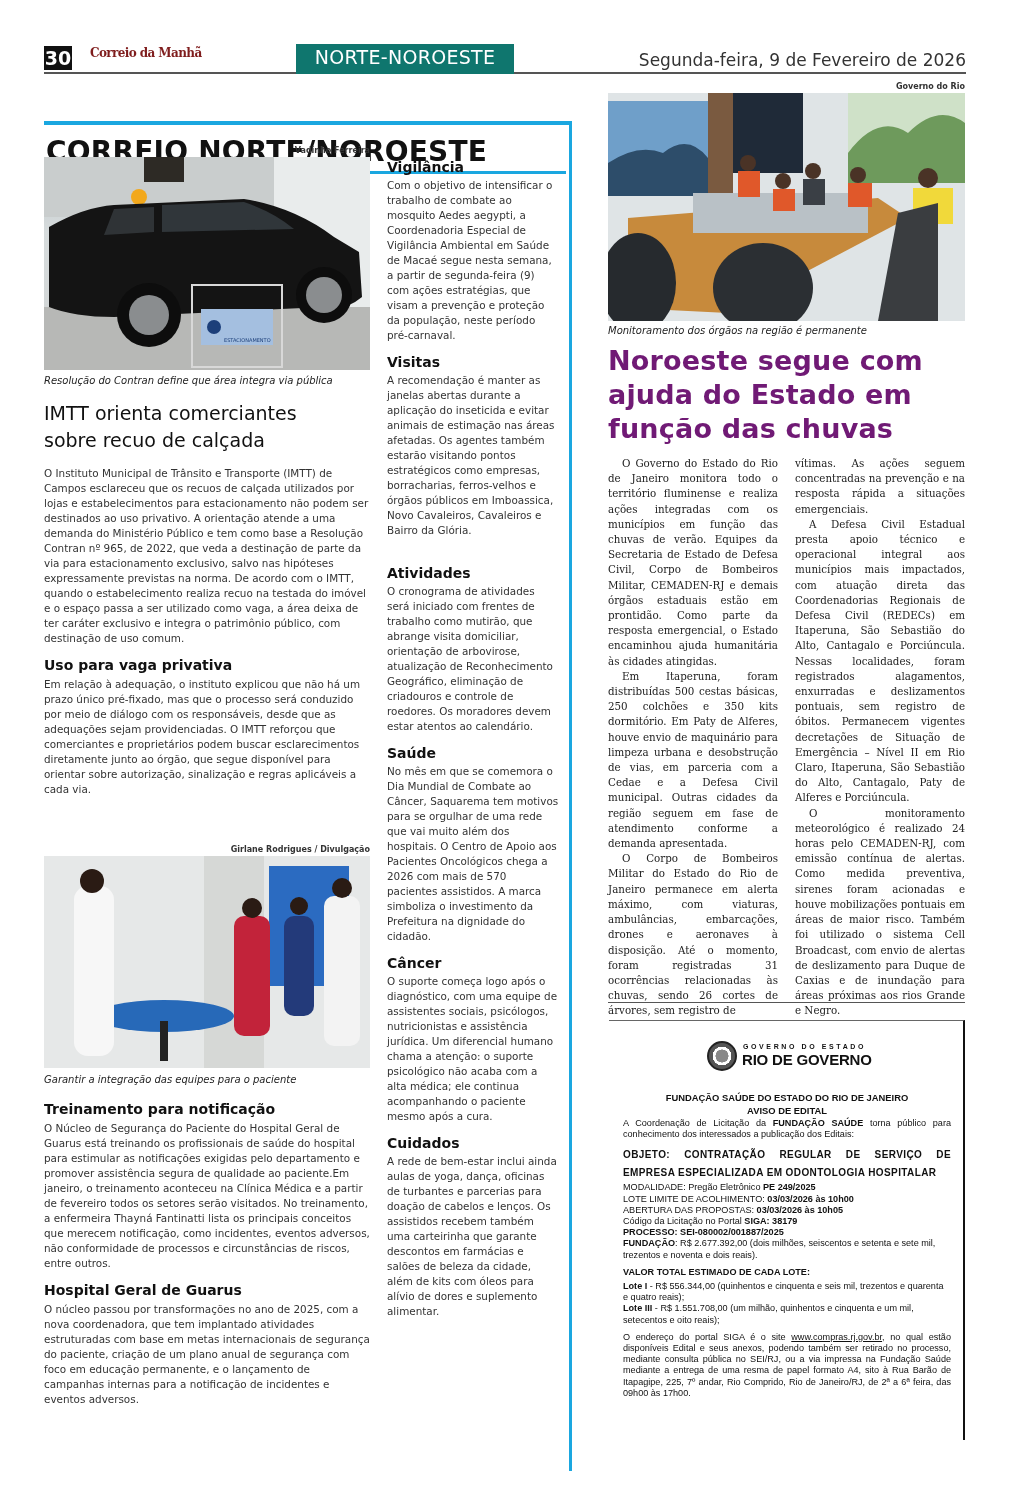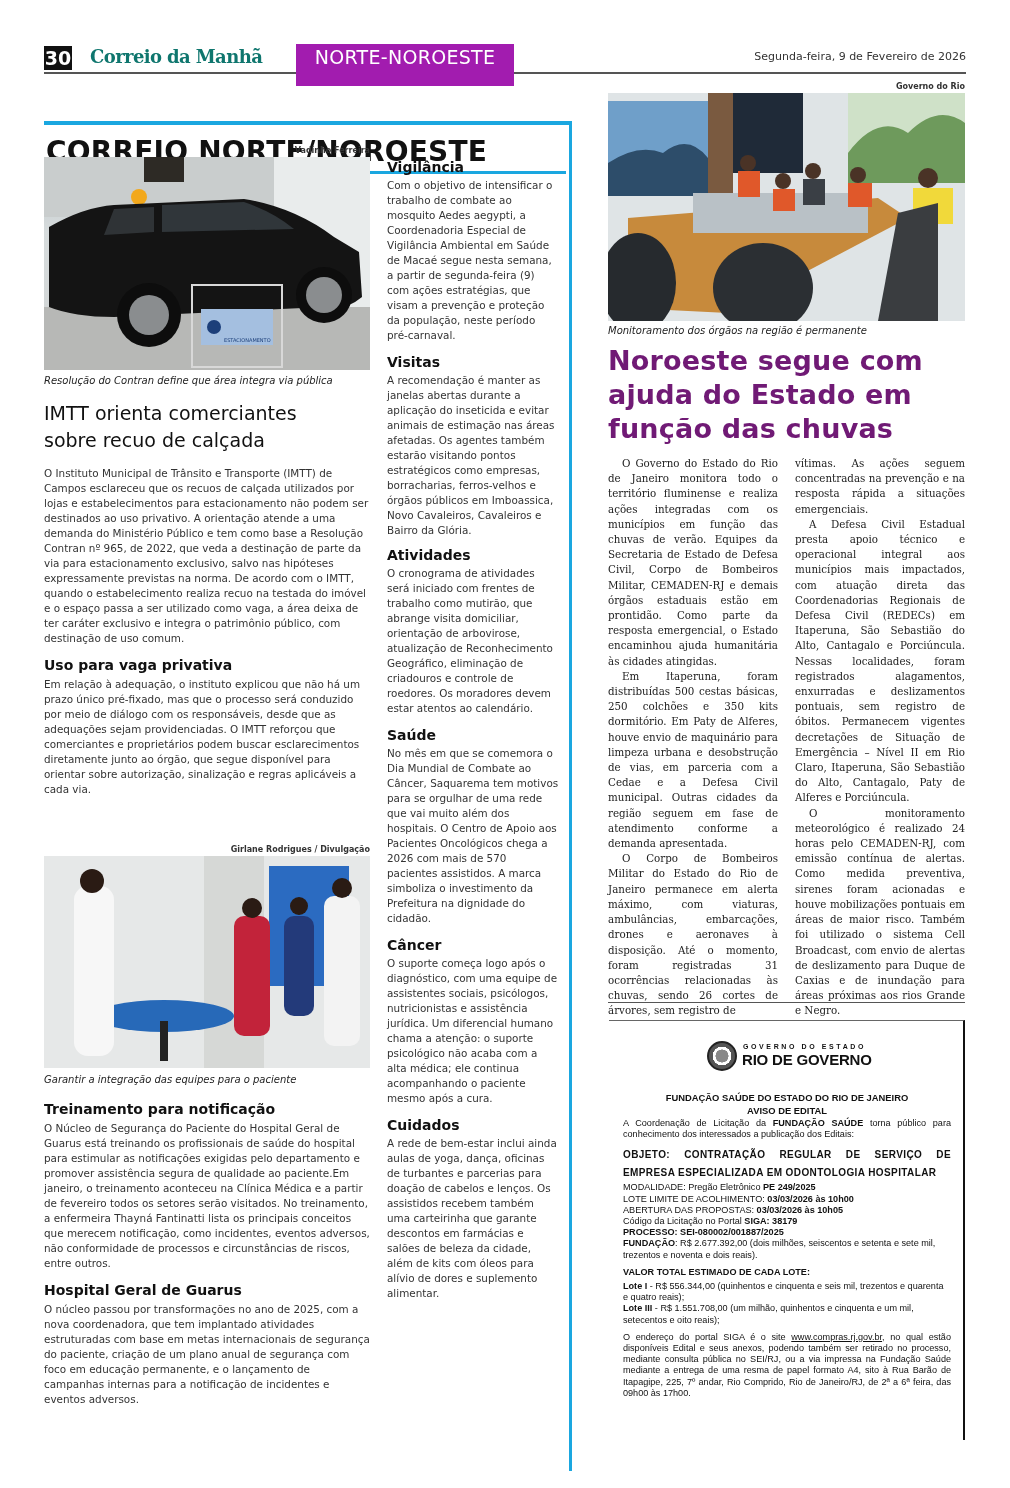--- a/index.html
+++ b/index.html
@@ -2,23 +2,23 @@
 <html><head>
 <meta charset="utf-8">
 <style>
   * { box-sizing: border-box; margin: 0; padding: 0; }
   html, body { width: 1010px; height: 1488px; background: #ffffff; overflow: hidden; }
   body { position: relative; font-family: "DejaVu Sans", sans-serif; color: #222; }
 
   
   .page-header { position: absolute; left: 44px; top: 44px; width: 922px; height: 30px; border-bottom: 2px solid #555; }
   .page-num { position: absolute; left: 0; top: 2px; width: 28px; height: 24px; background: #111; color: #fff; font-family: "DejaVu Sans", sans-serif; font-size: 19px; font-weight: bold; text-align: center; line-height: 24px; }
-  .masthead { position: absolute; left: 46px; top: 2px; font-family: "DejaVu Serif", serif; font-size: 18px; font-weight: bold; color: #0f766e; letter-spacing: -0.6px; }
-  .section-tag { position: absolute; left: 252px; top: 0; width: 218px; height: 42px; background: #a21caf; color: #fff; font-family: "DejaVu Sans", sans-serif; font-size: 19px; text-align: center; line-height: 27px; letter-spacing: 0.3px; }
-  .page-date { position: absolute; right: 0; top: 6px; font-family: "DejaVu Sans", sans-serif; font-size: 11px; color: #333; }
+  .masthead { position: absolute; left: 46px; top: 2px; font-family: "DejaVu Serif", serif; font-size: 12px; font-weight: bold; color: #7f1d1d; letter-spacing: -0.6px; }
+  .section-tag { position: absolute; left: 252px; top: 0; width: 218px; height: 30px; background: #0f766e; color: #fff; font-family: "DejaVu Sans", sans-serif; font-size: 19px; text-align: center; line-height: 27px; letter-spacing: 0.3px; }
+  .page-date { position: absolute; right: 0; top: 6px; font-family: "DejaVu Sans", sans-serif; font-size: 17px; color: #333; }
 
   
   .correio-box { position: absolute; left: 44px; top: 93px; width: 528px; height: 1350px; border-top: 4px solid #1aa7e0; border-right: 3px solid #1aa7e0; margin-top: 28px; }
   .correio-title { position: absolute; left: 2px; top: 10px; font-family: "DejaVu Sans", sans-serif; font-weight: bold; font-size: 28px; letter-spacing: 0.2px; color: #111; }
   .correio-rule { position: absolute; left: 0; top: 46px; width: 522px; height: 3px; background: #1aa7e0; }
 
   .credit { font-family: "DejaVu Sans", sans-serif; font-size: 8px; font-weight: bold; color: #333; text-align: right; }
   .caption { font-family: "DejaVu Sans", sans-serif; font-style: italic; font-size: 10px; color: #222; font-weight: 500; }
   .photo { position: absolute; overflow: hidden; }
 
@@ -129,21 +129,21 @@
 
 <div class="col-mid" style="top:158px;">
   <div>
     <h3 class="h-mid">Vigilância</h3>
     <p class="sans-body-mid" style="margin-top:2px;">Com o objetivo de intensificar o trabalho de combate ao mosquito Aedes aegypti, a Coordenadoria Especial de Vigilância Ambiental em Saúde de Macaé segue nesta semana, a partir de segunda-feira (9) com ações estratégias, que visam a prevenção e proteção da população, neste período pré-carnaval.</p>
   </div>
   <div style="margin-top:10px;">
     <h3 class="h-mid">Visitas</h3>
     <p class="sans-body-mid" style="margin-top:2px;">A recomendação é manter as janelas abertas durante a aplicação do inseticida e evitar animais de estimação nas áreas afetadas. Os agentes também estarão visitando pontos estratégicos como empresas, borracharias, ferros-velhos e órgãos públicos em Imboassica, Novo Cavaleiros, Cavaleiros e Bairro da Glória.</p>
   </div>
-  <div style="margin-top:8px;">
+  <div style="margin-top:26px;">
     <h3 class="h-mid">Atividades</h3>
     <p class="sans-body-mid" style="margin-top:2px;">O cronograma de atividades será iniciado com frentes de trabalho como mutirão, que abrange visita domiciliar, orientação de arbovirose, atualização de Reconhecimento Geográfico, eliminação de criadouros e controle de roedores. Os moradores devem estar atentos ao calendário.</p>
   </div>
   <div style="margin-top:10px;">
     <h3 class="h-mid">Saúde</h3>
     <p class="sans-body-mid" style="margin-top:2px;">No mês em que se comemora o Dia Mundial de Combate ao Câncer, Saquarema tem motivos para se orgulhar de uma rede que vai muito além dos hospitais. O Centro de Apoio aos Pacientes Oncológicos chega a 2026 com mais de 570 pacientes assistidos. A marca simboliza o investimento da Prefeitura na dignidade do cidadão.</p>
   </div>
   <div style="margin-top:10px;">
     <h3 class="h-mid">Câncer</h3>
     <p class="sans-body-mid" style="margin-top:2px;">O suporte começa logo após o diagnóstico, com uma equipe de assistentes sociais, psicólogos, nutricionistas e assistência jurídica. Um diferencial humano chama a atenção: o suporte psicológico não acaba com a alta médica; ele continua acompanhando o paciente mesmo após a cura.</p>

